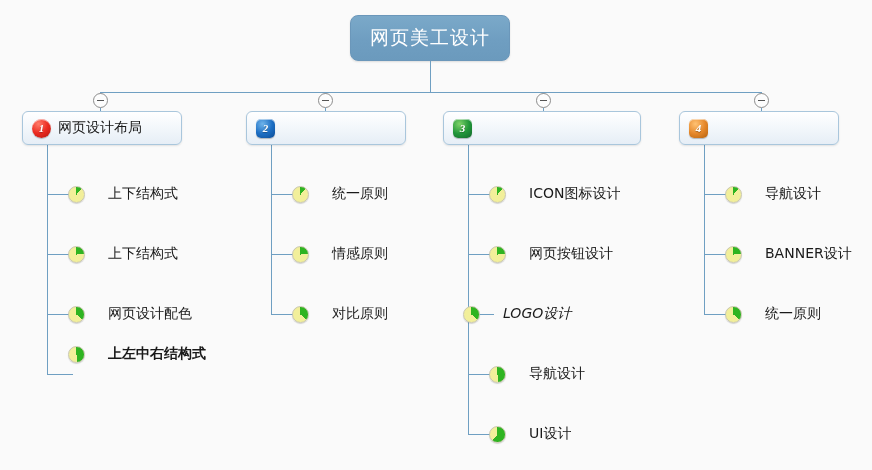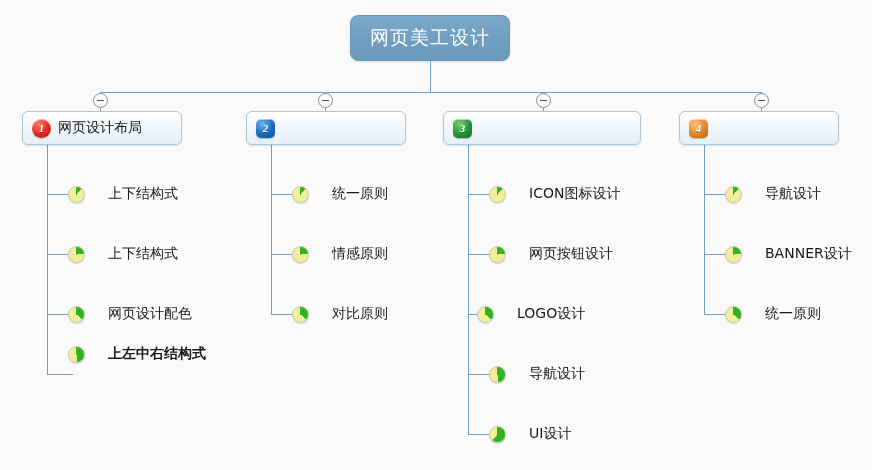--- a/index.html
+++ b/index.html
@@ -228,21 +228,21 @@
         <span class="badge b3">3</span>
       </div>
       <div class="leaf" style="left: 489px; top: 183px;">
         <span class="pie" style="background: conic-gradient(rgb(47, 180, 33) 0deg, rgb(47, 180, 33) 43.2deg, rgb(242, 239, 154) 43.2deg, rgb(242, 239, 154) 360deg);"></span>
         <span class="leaf-label">ICON图标设计</span>
       </div>
       <div class="leaf" style="left: 489px; top: 243px;">
         <span class="pie" style="background: conic-gradient(rgb(47, 180, 33) 0deg, rgb(47, 180, 33) 90deg, rgb(242, 239, 154) 90deg, rgb(242, 239, 154) 360deg);"></span>
         <span class="leaf-label">网页按钮设计</span>
       </div>
-      <div class="leaf" style="left: 477px; top: 303px;">
+      <div class="leaf" style="left: 463px; top: 303px; font-style: italic;">
         <span class="pie" style="background: conic-gradient(rgb(47, 180, 33) 0deg, rgb(47, 180, 33) 133.2deg, rgb(242, 239, 154) 133.2deg, rgb(242, 239, 154) 360deg);"></span>
         <span class="leaf-label">LOGO设计</span>
       </div>
       <div class="leaf" style="left: 489px; top: 363px;">
         <span class="pie" style="background: conic-gradient(rgb(47, 180, 33) 0deg, rgb(47, 180, 33) 180deg, rgb(242, 239, 154) 180deg, rgb(242, 239, 154) 360deg);"></span>
         <span class="leaf-label">导航设计</span>
       </div>
       <div class="leaf" style="left: 489px; top: 423px;">
         <span class="pie" style="background: conic-gradient(rgb(47, 180, 33) 0deg, rgb(47, 180, 33) 223.2deg, rgb(242, 239, 154) 223.2deg, rgb(242, 239, 154) 360deg);"></span>
         <span class="leaf-label">UI设计</span>

